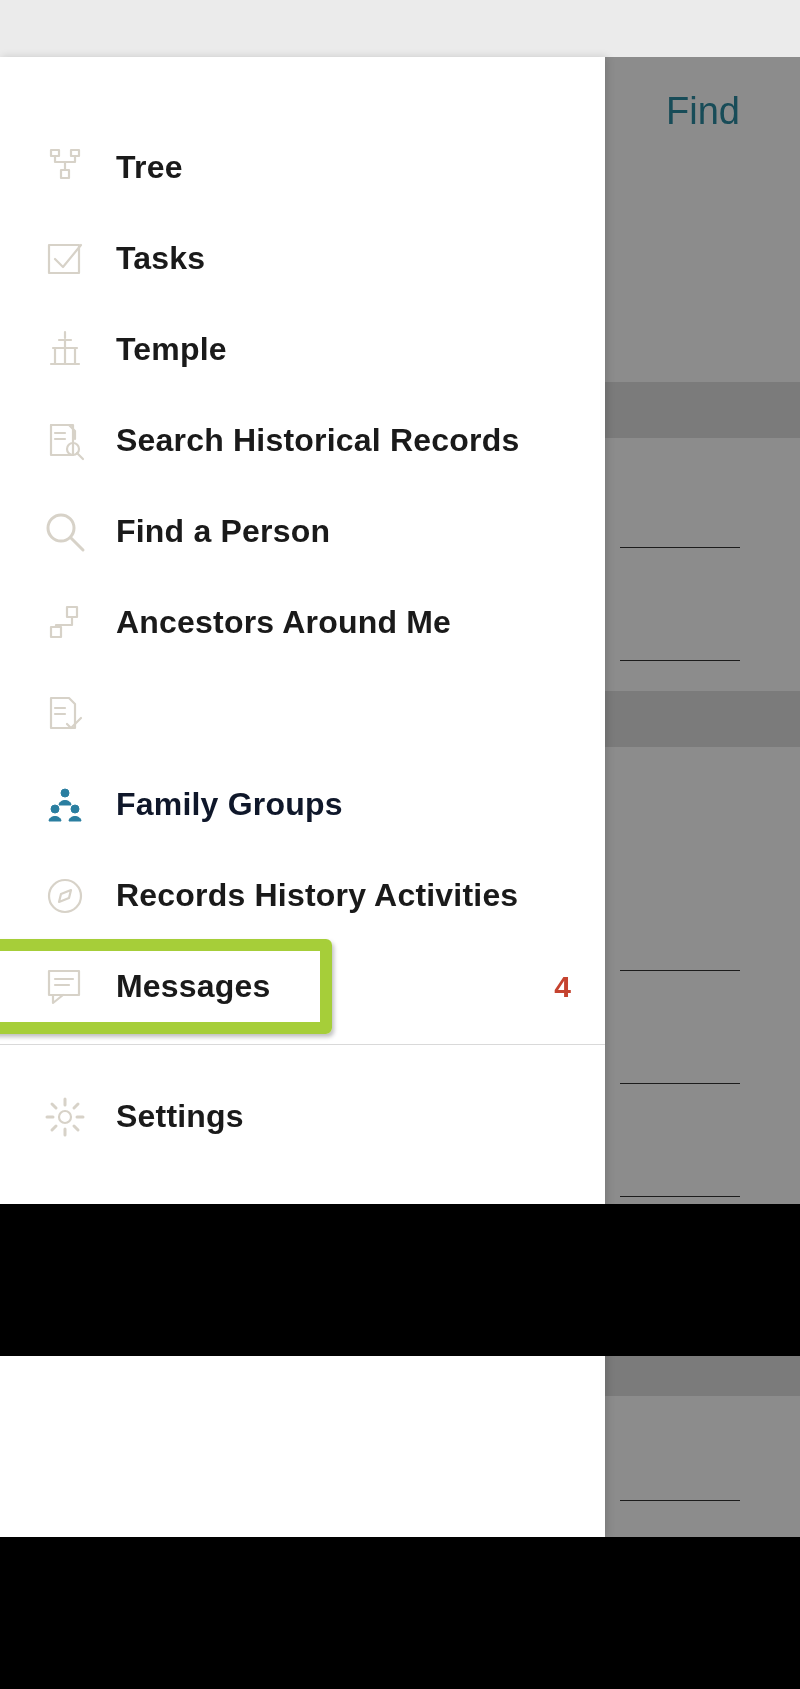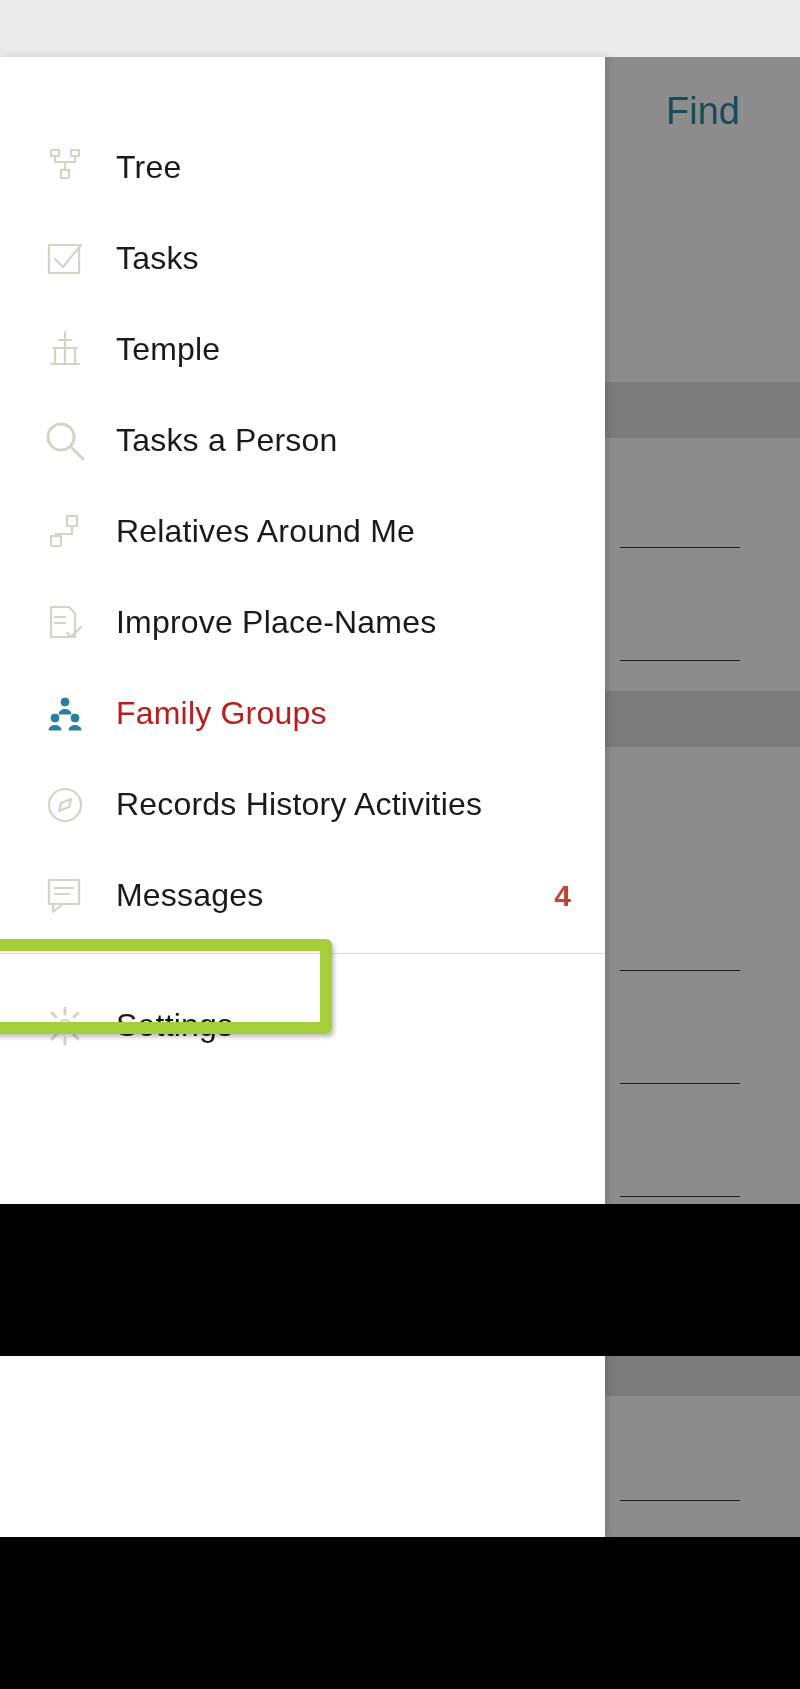--- a/index.html
+++ b/index.html
@@ -20,22 +20,22 @@
   .bg-line { position:absolute; left:620px; height:1px; width:120px; background:#333; }
 
   
   .overlay { position: absolute; top: 57px; left: 605px; width: 195px; height: 1480px; background: rgba(0,0,0,0.45); }
 
   
   .drawer { position: absolute; top: 57px; left: 0; width: 605px; height: 1480px; background: #fff; box-shadow: 2px 0 8px rgba(0,0,0,0.15); }
   .menu { padding-top: 65px; }
   .menu-item { display: flex; align-items: center; height: 91px; padding-left: 42px; padding-right: 34px; cursor: pointer; position: relative; }
   .menu-item .icon-slot { width: 46px; height: 46px; display:flex; align-items:center; justify-content:center; flex:0 0 46px; }
-  .menu-item .label { margin-left: 28px; font-size: 32px; color: #1a1a1a; font-weight: 400; letter-spacing: 0.2px; }
-  .menu-item.active .label { color: #b91c1c; }
+  .menu-item .label { margin-left: 28px; font-size: 32px; color: #1a1a1a; font-weight: 700; letter-spacing: 0.2px; }
+  .menu-item.active .label { color: #0f172a; }
   .menu-item .badge { margin-left:auto; color:#c5432f; font-size:30px; font-weight:600; }
 
   .divider { height:1px; background:#d9d9d9; margin: 12px 0 26px 0; width:100%; }
 
   
   .highlight-box { position:absolute; border: 12px solid #a6ce39; border-radius: 6px; pointer-events:none; box-shadow: 2px 3px 4px rgba(0,0,0,0.25); }
 
   
   .bottom-bar { position:absolute; left:0; bottom:0; width:800px; height:152px; background:#000; }
 
@@ -88,43 +88,50 @@
           <span class="label">Tasks</span>
         </div>
         <div class="menu-item" id="mi-temple">
           <span class="icon-slot">
             <svg width="44" height="44" viewBox="0 0 44 44">
               <use href="#temple-icon"></use>
             </svg>
           </span>
           <span class="label">Temple</span>
         </div>
+        <div class="menu-item" id="mi-search-records">
+          <span class="icon-slot">
+            <svg width="44" height="44" viewBox="0 0 44 44">
+              <use href="#doc-search-icon"></use>
+            </svg>
+          </span>
+          <span class="label">Search Historical Records</span>
+        </div>
         <div class="menu-item" id="mi-find-person">
           <span class="icon-slot">
             <svg width="44" height="44" viewBox="0 0 44 44">
               <use href="#search-icon"></use>
             </svg>
           </span>
-          <span class="label">Tasks a Person</span>
+          <span class="label">Find a Person</span>
         </div>
         <div class="menu-item" id="mi-relatives">
           <span class="icon-slot">
             <svg width="44" height="44" viewBox="0 0 44 44">
               <use href="#relatives-icon"></use>
             </svg>
           </span>
-          <span class="label">Relatives Around Me</span>
+          <span class="label">Ancestors Around Me</span>
         </div>
         <div class="menu-item" id="mi-improve-places">
           <span class="icon-slot">
             <svg width="44" height="44" viewBox="0 0 44 44">
               <use href="#doc-check-icon"></use>
             </svg>
           </span>
-          <span class="label">Improve Place-Names</span>
         </div>
         <div class="menu-item active" id="mi-family-groups">
           <span class="icon-slot">
             <svg width="44" height="44" viewBox="0 0 44 44">
               <use href="#group-icon"></use>
             </svg>
           </span>
           <span class="label">Family Groups</span>
         </div>
         <div class="menu-item" id="mi-activities">

